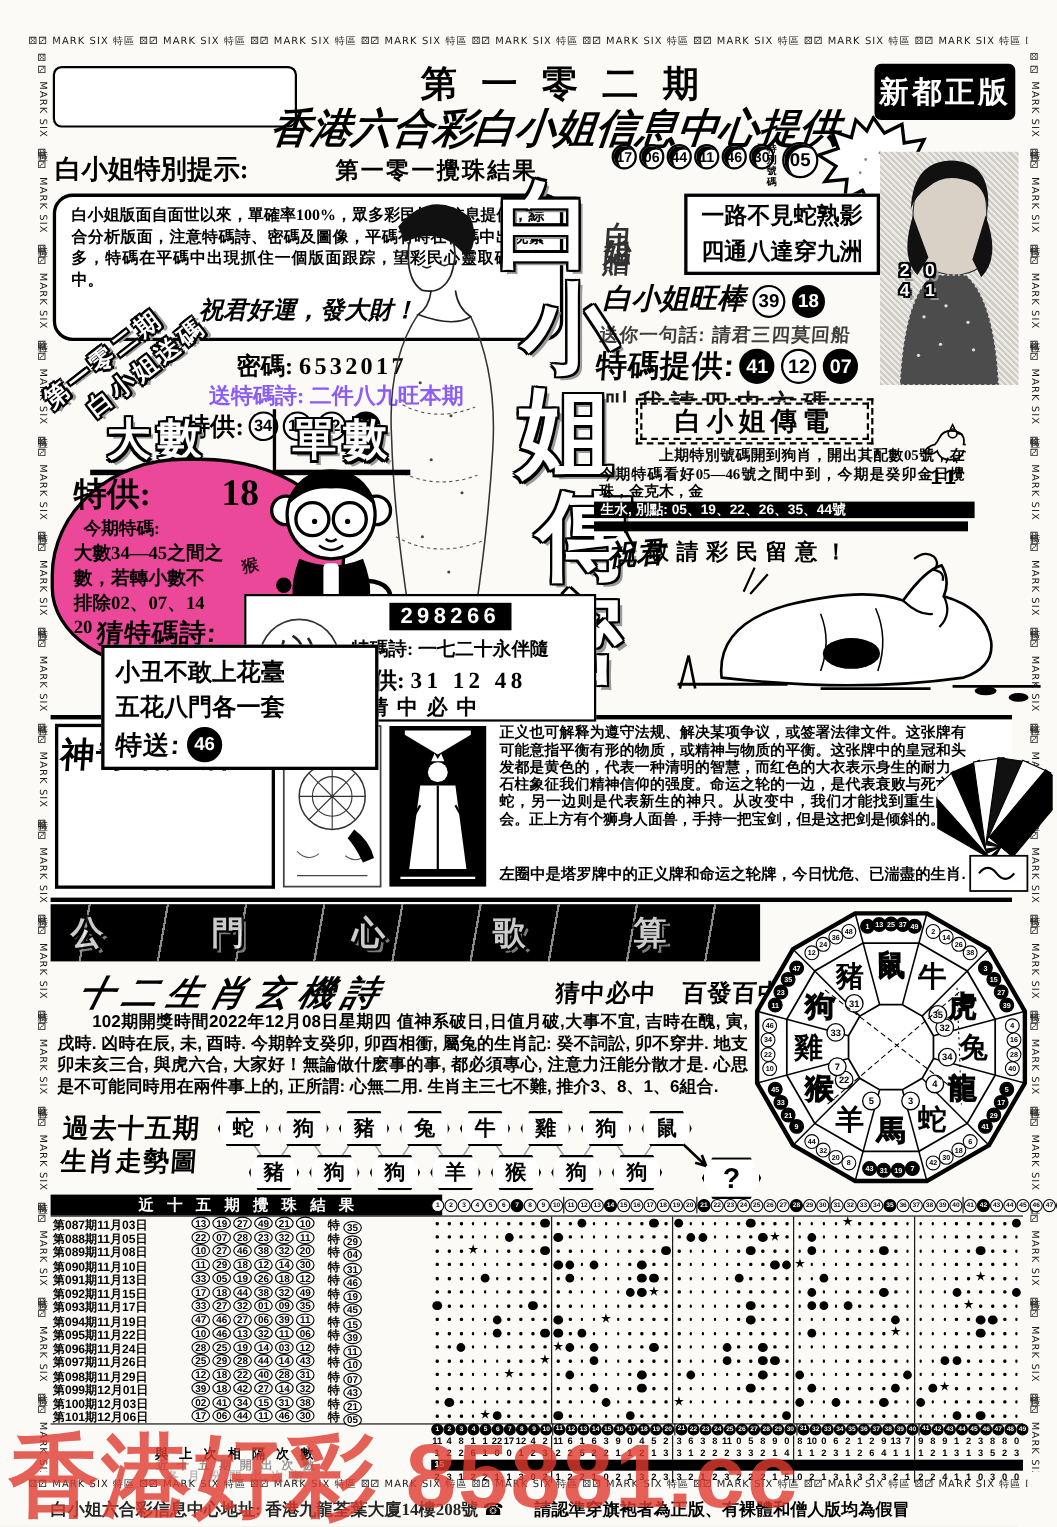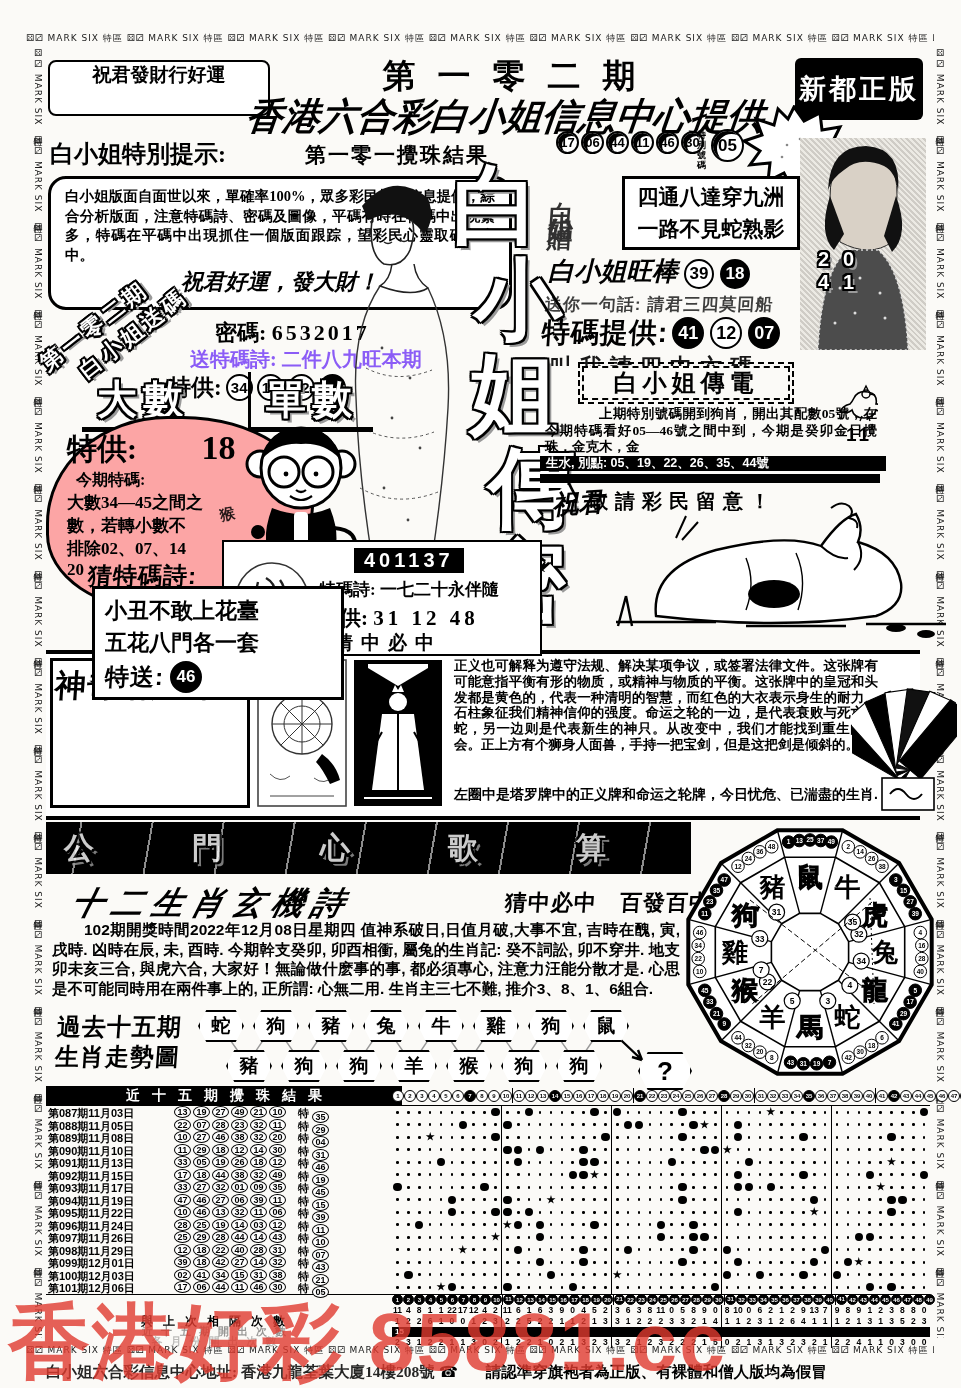--- a/index.html
+++ b/index.html
@@ -55,27 +55,26 @@
 <body>
 
 <div id="page">
 
   <div class="strip abs" id="bstrip-top" style="left:26px;top:30px;width:908px;height:16px;line-height:16px;">⚄⚂ MARK SIX 特區  ⚄⚂ MARK SIX 特區  ⚄⚂ MARK SIX 特區  ⚄⚂ MARK SIX 特區  ⚄⚂ MARK SIX 特區  ⚄⚂ MARK SIX 特區  ⚄⚂ MARK SIX 特區  ⚄⚂ MARK SIX 特區  ⚄⚂ MARK SIX 特區  ⚄⚂ MARK SIX 特區  ⚄⚂ MARK SIX 特區  ⚄⚂ MARK SIX 特區  ⚄⚂ MARK SIX 特區  ⚄⚂ MARK SIX 特區  </div>
   <div class="strip abs" id="bstrip-bottom" style="left:26px;top:1342px;width:908px;height:16px;line-height:16px;">⚄⚂ MARK SIX 特區  ⚄⚂ MARK SIX 特區  ⚄⚂ MARK SIX 特區  ⚄⚂ MARK SIX 特區  ⚄⚂ MARK SIX 特區  ⚄⚂ MARK SIX 特區  ⚄⚂ MARK SIX 特區  ⚄⚂ MARK SIX 特區  ⚄⚂ MARK SIX 特區  ⚄⚂ MARK SIX 特區  ⚄⚂ MARK SIX 特區  ⚄⚂ MARK SIX 特區  ⚄⚂ MARK SIX 特區  ⚄⚂ MARK SIX 特區  </div>
   <div class="strip v abs" id="bstrip-left" style="left:28px;top:48px;width:16px;height:1290px;">⚄⚂ MARK SIX 特區  ⚄⚂ MARK SIX 特區  ⚄⚂ MARK SIX 特區  ⚄⚂ MARK SIX 特區  ⚄⚂ MARK SIX 特區  ⚄⚂ MARK SIX 特區  ⚄⚂ MARK SIX 特區  ⚄⚂ MARK SIX 特區  ⚄⚂ MARK SIX 特區  ⚄⚂ MARK SIX 特區  ⚄⚂ MARK SIX 特區  ⚄⚂ MARK SIX 特區  ⚄⚂ MARK SIX 特區  ⚄⚂ MARK SIX 特區  ⚄⚂ MARK SIX 特區  ⚄⚂ MARK SIX 特區  ⚄⚂ MARK SIX 特區  ⚄⚂ MARK SIX 特區  ⚄⚂ MARK SIX 特區  ⚄⚂ MARK SIX 特區  </div>
   <div class="strip v abs" id="bstrip-right" style="left:930px;top:48px;width:16px;height:1290px;">⚄⚂ MARK SIX 特區  ⚄⚂ MARK SIX 特區  ⚄⚂ MARK SIX 特區  ⚄⚂ MARK SIX 特區  ⚄⚂ MARK SIX 特區  ⚄⚂ MARK SIX 特區  ⚄⚂ MARK SIX 特區  ⚄⚂ MARK SIX 特區  ⚄⚂ MARK SIX 特區  ⚄⚂ MARK SIX 特區  ⚄⚂ MARK SIX 特區  ⚄⚂ MARK SIX 特區  ⚄⚂ MARK SIX 特區  ⚄⚂ MARK SIX 特區  ⚄⚂ MARK SIX 特區  ⚄⚂ MARK SIX 特區  ⚄⚂ MARK SIX 特區  ⚄⚂ MARK SIX 特區  ⚄⚂ MARK SIX 特區  ⚄⚂ MARK SIX 特區  </div>
 
   <div class="abs bordered serif" style="left:48px;top:60px;width:222px;height:56px;border-radius:8px;border-width:2px;text-align:center;font-size:19px;font-weight:900;line-height:26px;">
-    <div>祝君發財行好運</div>
   </div>
 
   <div class="abs serif b9" style="left:300px;top:54px;width:440px;text-align:center;font-size:33px;letter-spacing:22px;">第一零二期</div>
   <div class="abs serif b9" style="left:215px;top:92px;width:580px;text-align:center;font-size:37px;font-style:italic;transform:skewX(-6deg);">香港六合彩白小姐信息中心提供</div>
 
-  <div class="abs blackbar" style="left:795px;top:58px;width:128px;height:62px;display:flex;align-items:center;justify-content:center;font-size:27px;font-weight:900;letter-spacing:3px;border-radius:6px;">新都正版</div>
+  <div class="abs blackbar" style="left:795px;top:58px;width:128px;height:51px;display:flex;align-items:center;justify-content:center;font-size:27px;font-weight:900;letter-spacing:3px;border-radius:6px;">新都正版</div>
 
   <div class="abs serif b9" style="left:50px;top:138px;font-size:24px;">白小姐特別提示:</div>
   <div class="abs serif b9" style="left:305px;top:141px;font-size:21px;letter-spacing:2px;">第一零一攪珠結果</div>
   <div class="abs" id="top-draw-circles" style="left:556px;top:131px;display:flex;gap:2px;">
       <span class="circ draw" style="width: 23px; height: 23px; font-size: 13px; border-width: 2.5px;">17</span>
       <span class="circ draw" style="width: 23px; height: 23px; font-size: 13px; border-width: 2.5px;">06</span>
       <span class="circ draw" style="width: 23px; height: 23px; font-size: 13px; border-width: 2.5px;">44</span>
       <span class="circ draw" style="width: 23px; height: 23px; font-size: 13px; border-width: 2.5px;">11</span>
       <span class="circ draw" style="width: 23px; height: 23px; font-size: 13px; border-width: 2.5px;">46</span>
       <span class="circ draw" style="width: 23px; height: 23px; font-size: 13px; border-width: 2.5px;">30</span>
@@ -101,21 +100,21 @@
       <path d="M96,58 Q110,96 92,114 L84,98 Z" fill="#111"></path>
       <path d="M18,212 Q22,132 48,112 L78,112 Q104,134 108,212 Z" fill="#4c4c4c"></path>
       <path d="M18,212 Q22,132 48,112 L78,112 Q104,134 108,212 Z" fill="none" stroke="#d8d8d8" stroke-width="1.5" stroke-dasharray="2,3"></path>
       <circle cx="40" cy="150" r="1.5" fill="#ddd"></circle>
         <circle cx="60" cy="140" r="1.5" fill="#ddd"></circle>
       <circle cx="80" cy="155" r="1.5" fill="#ddd"></circle>
         <circle cx="55" cy="175" r="1.5" fill="#ddd"></circle>
       <circle cx="85" cy="180" r="1.5" fill="#ddd"></circle>
         <circle cx="35" cy="185" r="1.5" fill="#ddd"></circle>
     </svg>
-    <div class="abs otext" style="left:18px;top:110px;font-size:20px;letter-spacing:14px;">20 41</div>
+    <div class="abs otext" style="left:18px;top:100px;font-size:16px;letter-spacing:14px;">20 41</div>
   </div>
 
   <div class="abs bordered serif" style="left:48px;top:176px;width:464px;height:134px;border-radius:18px;padding:8px 14px;">
     <div style="font-size:14.5px;font-weight:700;line-height:19.5px;text-align:justify;">白小姐版面自面世以來，單確率100%，眾多彩民根據信息提供，綜合分析版面，注意特碼詩、密碼及圖像，平碼有時在特碼中出現繁多，特碼在平碼中出現抓住一個版面跟踪，望彩民心靈取碼包全中。</div>
     <div class="b9" style="font-size:22px;font-style:italic;text-align:center;margin-top:2px;">祝君好運，發大財！</div>
   </div>
 
   <div class="abs serif b9" style="left:215px;top:318px;font-size:22px;">
     <span>密碼:</span>
     <span style="letter-spacing:3px;">6532017</span>
@@ -157,22 +156,22 @@
   <div class="abs" style="left:430px;top:160px;width:120px;">
     <div class="otext serif" style="font-size:88px;line-height:94px;margin-left:22px;">白</div>
     <div class="otext serif" style="font-size:88px;line-height:94px;margin-left:44px;">小</div>
     <div class="otext serif" style="font-size:88px;line-height:94px;margin-left:40px;">姐</div>
     <div class="otext serif" style="font-size:88px;line-height:94px;margin-left:58px;">傳</div>
     <div class="otext serif" style="font-size:88px;line-height:94px;margin-left:48px;">密</div>
   </div>
 
   <div class="abs dstr" style="left:548px;top:182px;width:32px;font-size:25px;writing-mode:vertical-rl;letter-spacing:8px;opacity:.8;">白小姐贈</div>
   <div class="abs bordered" style="left:622px;top:176px;width:178px;height:74px;display:flex;flex-direction:column;justify-content:center;text-align:center;">
+    <div class="b9" style="font-size:21px;line-height:32px;">一路不見蛇熟影</div>
     <div class="b9" style="font-size:21px;line-height:32px;">四通八達穿九洲</div>
-    <div class="b9" style="font-size:21px;line-height:32px;">一路不見蛇熟影</div>
   </div>
   <div class="abs" style="left:548px;top:254px;display:flex;align-items:flex-end;gap:6px;">
     <span class="serif b9" style="font-size:26px;font-style:italic;">白小姐旺棒</span>
     <span id="wang-circles" style="display:inline-flex;gap:6px;">
         <span class="circ" style="width: 30px; height: 30px; font-size: 17px;">39</span>
         <span class="circ filled" style="width: 30px; height: 30px; font-size: 17px;">18</span>
       </span>
   </div>
   <div class="abs dstr" style="left:545px;top:293px;font-size:17px;opacity:.75;">
     <span>送你一句話:</span>
@@ -216,21 +215,21 @@
     <path d="M30,98 l-8,30 M30,98 l6,30" stroke="#000" stroke-width="2.4"></path>
   </svg>
 
   <div class="abs" style="left:82px;top:372px;width:122px;border-bottom:5px solid #000;text-align:center;">
     <span class="otext serif" style="font-size:40px;letter-spacing:6px;">大數</span>
   </div>
   <div class="abs" style="left:248px;top:372px;width:122px;border-bottom:5px solid #000;border-left:3px solid #000;text-align:center;">
     <span class="otext serif" style="font-size:40px;letter-spacing:6px;">單數</span>
   </div>
 
-  <div class="abs" style="left:46px;top:416px;width:268px;height:196px;border:3px solid #000;background:#fca5a5;
+  <div class="abs" style="left:46px;top:416px;width:268px;height:196px;border:3px solid #000;background:#ec4899;
               border-radius:48% 52% 55% 45% / 58% 48% 58% 42%;padding:10px 18px;box-sizing:border-box;">
     <span class="serif b9" style="font-size:30px;">特供:</span>
     <span class="serif b9" style="font-size:34px;margin-left:60px;">18</span>
     <div class="serif b9" style="font-size:16px;margin-left:9px;">今期特碼:</div>
     <div class="serif b9" style="font-size:17px;">大數34—45之間之</div>
     <div class="serif b9" style="font-size:17px;">數，若轉小數不</div>
     <div class="serif b9" style="font-size:17px;">排除02、07、14</div>
     <div class="serif b9" style="font-size:17px;">20</div>
   </div>
   <div class="abs" style="left:96px;top:608px;width:26px;height:20px;border:3px solid #000;border-radius:50%;background:#fff;"></div>
@@ -247,21 +246,21 @@
       <circle cx="78" cy="58" r="2.4" fill="#000"></circle>
     <path d="M58,74 q5,4 10,0 M52,80 q11,8 22,0" stroke="#000" stroke-width="2.2" fill="none"></path>
     <path d="M34,92 Q20,130 38,145 L90,145 Q106,128 92,92 Q64,104 34,92Z" fill="#000"></path>
     <rect x="56" y="96" width="14" height="34" rx="4" fill="#fff"></rect>
     <path d="M96,112 q26,2 20,24 q-4,14 -18,10" fill="none" stroke="#000" stroke-width="4"></path>
     <circle cx="20" cy="116" r="7" fill="#000"></circle>
   </svg>
   <div class="abs dstr" style="left:220px;top:505px;font-size:15px;transform:rotate(-12deg);opacity:.85;">猴</div>
 
   <div class="abs" style="left:222px;top:540px;width:316px;height:112px;border:2.5px solid #000;background:#fff;z-index:1;">
-    <div class="blackbar b9" style="position:absolute;left:130px;top:6px;padding:1px 10px;font-size:20px;letter-spacing:4px;">401137</div>
+    <div class="blackbar b9" style="position:absolute;left:130px;top:6px;padding:1px 10px;font-size:20px;letter-spacing:4px;">298266</div>
     <div class="serif b9" style="position:absolute;left:95px;top:36px;font-size:17px;">
       <span>特碼詩:</span>
       <span>一七二十永伴隨</span>
     </div>
     <div class="serif b9" style="position:absolute;left:95px;top:62px;font-size:21px;">
       <span>提供:</span>
       <span style="letter-spacing:4px;">31 12 48</span>
     </div>
     <div class="serif b9" style="position:absolute;left:110px;top:88px;font-size:19px;letter-spacing:8px;">猜中必中</div>
     <svg width="80" height="90" viewBox="0 0 80 90" style="position:absolute;left:8px;top:12px;">

